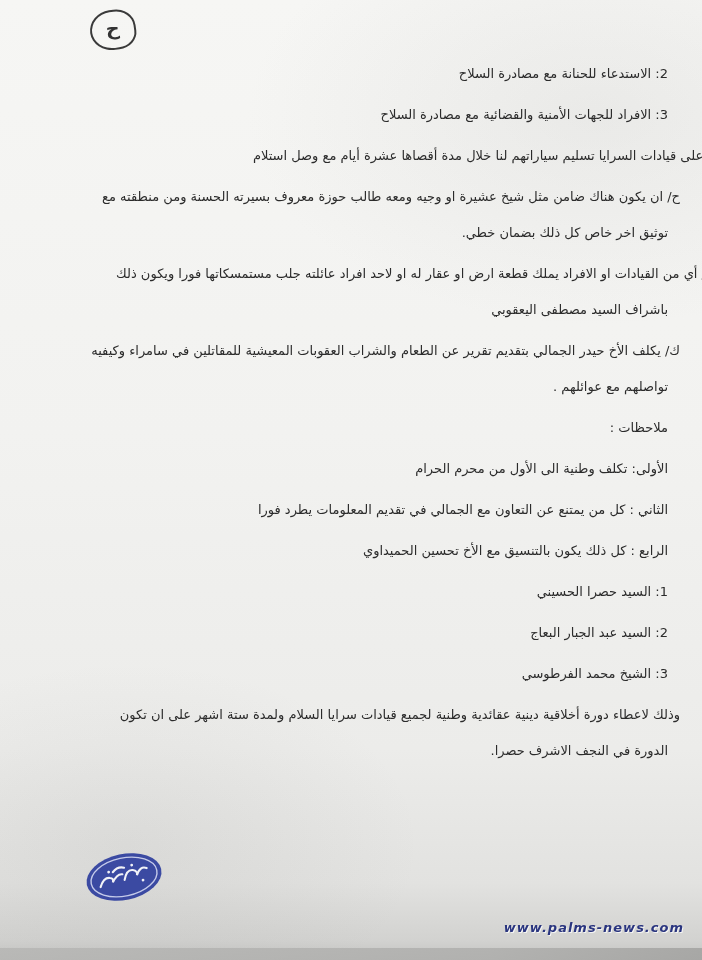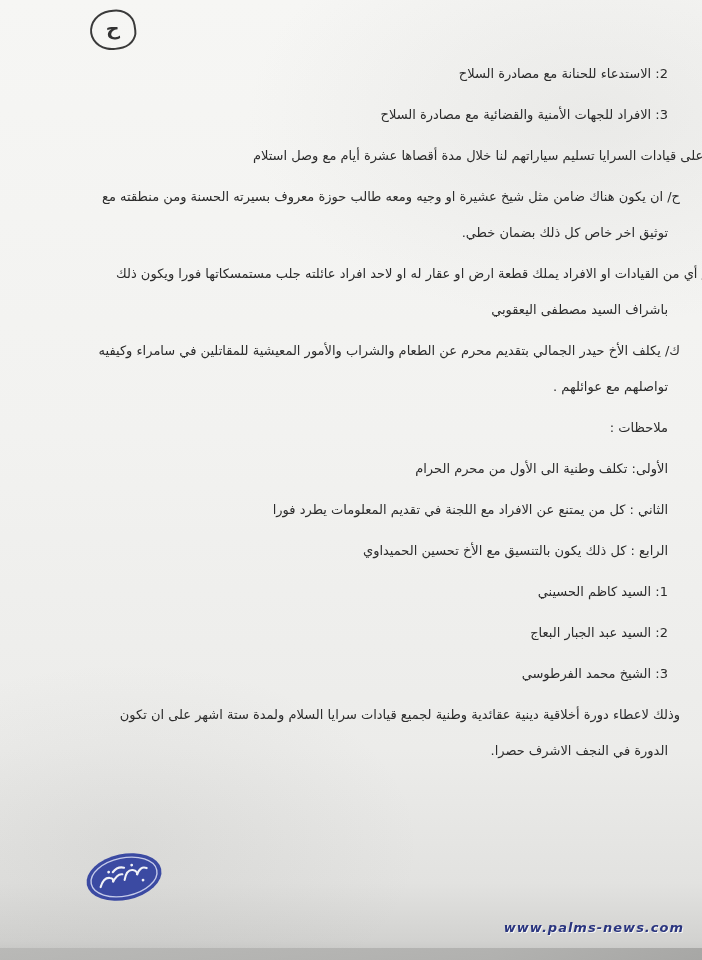--- a/index.html
+++ b/index.html
@@ -72,26 +72,26 @@
   <div class="hand-mark">
     <span>ح</span>
   </div>
 
   <div class="doc">
     <p class="p-in8">2: الاستدعاء للحنانة مع مصادرة السلاح</p>
     <p class="p-in8">3: الافراد للجهات الأمنية والقضائية مع مصادرة السلاح</p>
     <p class="hang-lg">و/  على قيادات السرايا تسليم سياراتهم لنا خلال مدة أقصاها عشرة أيام مع وصل استلام</p>
     <p class="hang-sm">ح/ ان يكون هناك ضامن مثل شيخ عشيرة او وجيه ومعه طالب حوزة معروف بسيرته الحسنة ومن منطقته مع توثيق اخر خاص كل ذلك بضمان خطي.</p>
     <p class="hang-lg">ط/ أي من القيادات او الافراد يملك قطعة ارض او عقار له او لاحد افراد عائلته جلب مستمسكاتها فورا ويكون ذلك باشراف السيد مصطفى اليعقوبي</p>
-    <p class="hang-sm">ك/ يكلف الأخ حيدر الجمالي بتقديم محرم عن الطعام والشراب والأمور المعيشية للمقاتلين في سامراء وكيفيه تواصلهم مع عوائلهم .</p>
+    <p class="hang-sm">ك/ يكلف الأخ حيدر الجمالي بتقديم تقرير عن الطعام والشراب العقوبات المعيشية للمقاتلين في سامراء وكيفيه تواصلهم مع عوائلهم .</p>
     <p class="p-in8">ملاحظات :</p>
     <p class="p-in10">الأولى: تكلف وطنية الى الأول من محرم الحرام</p>
-    <p>الثاني : كل من يمتنع عن الافراد مع اللجنة في تقديم المعلومات يطرد فورا</p>
+    <p>الثاني : كل من يمتنع عن التعاون مع الجمالي في تقديم المعلومات يطرد فورا</p>
     <p class="p-in28">الرابع : كل ذلك  يكون بالتنسيق مع الأخ تحسين الحميداوي</p>
-    <p class="p-in38">1: السيد كاظم الحسيني</p>
+    <p class="p-in38">1: السيد حصرا الحسيني</p>
     <p class="p-in38">2: السيد عبد الجبار البعاج</p>
     <p class="p-in38">3: الشيخ محمد الفرطوسي</p>
     <p class="hang-in28">وذلك لاعطاء دورة أخلاقية دينية عقائدية وطنية لجميع قيادات سرايا السلام ولمدة ستة اشهر على ان تكون الدورة في النجف الاشرف حصرا.</p>
   </div>
 
   <div class="stamp">
     <svg width="80" height="50" viewBox="0 0 80 50">
       <ellipse cx="40" cy="25" rx="38" ry="23" fill="#2e3e9e"></ellipse>
       <ellipse cx="40" cy="25" rx="33.5" ry="19" fill="none" stroke="#e8ecff" stroke-width="1.4" opacity="0.8"></ellipse>
       <g fill="none" stroke="#ffffff" stroke-width="2.1" stroke-linecap="round" opacity="0.95">

